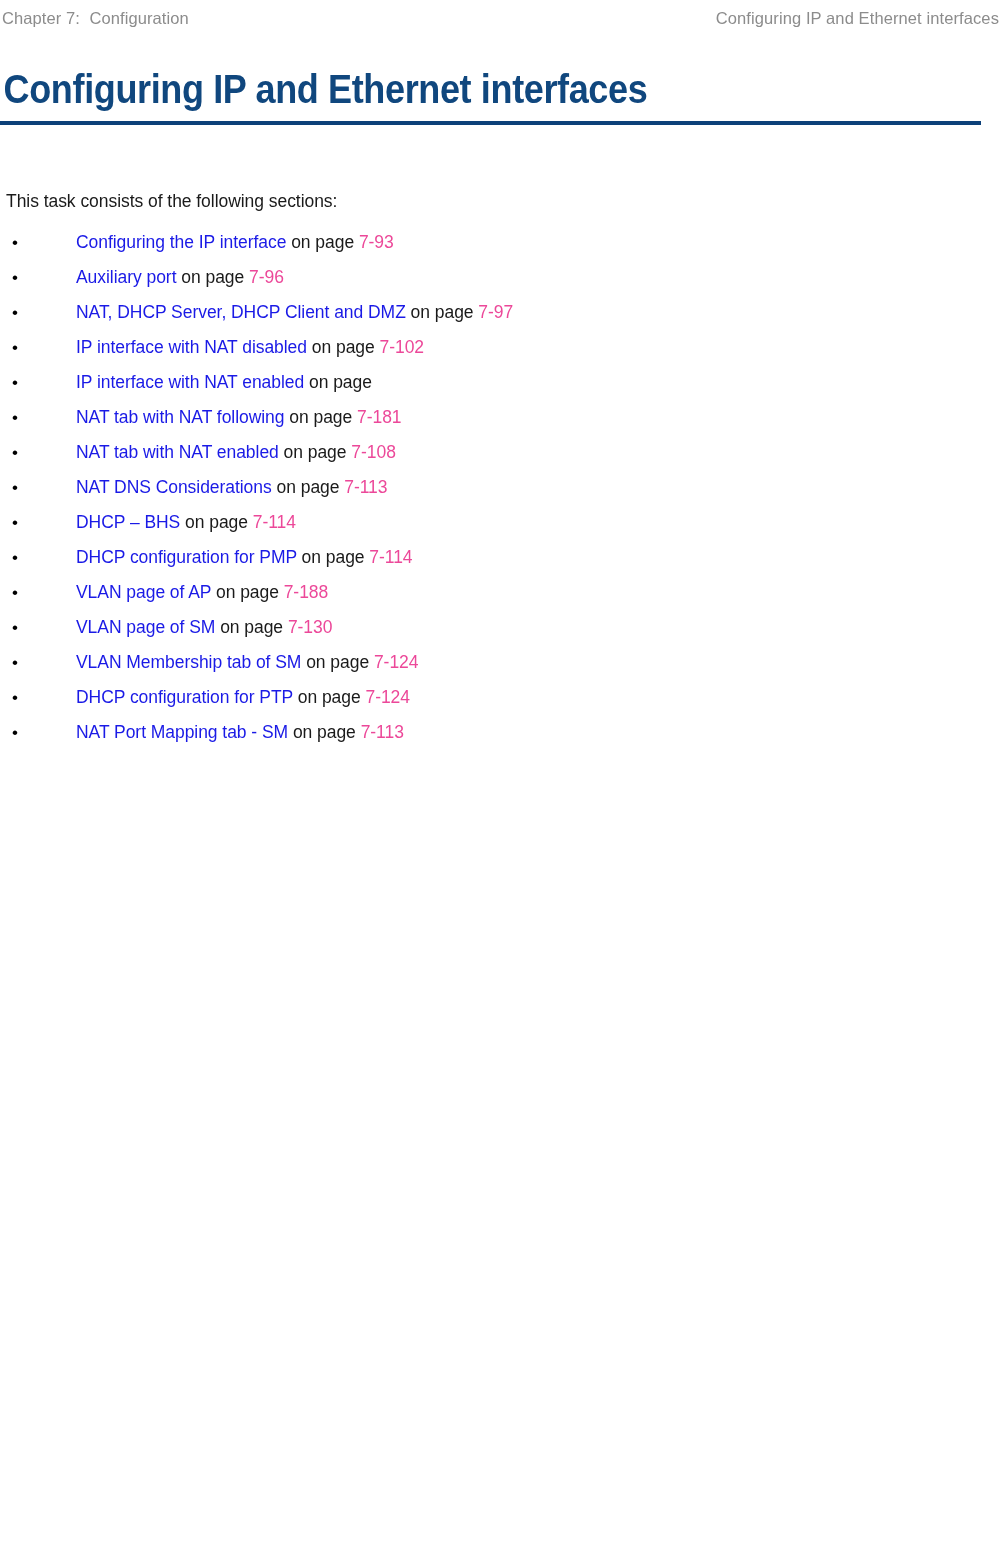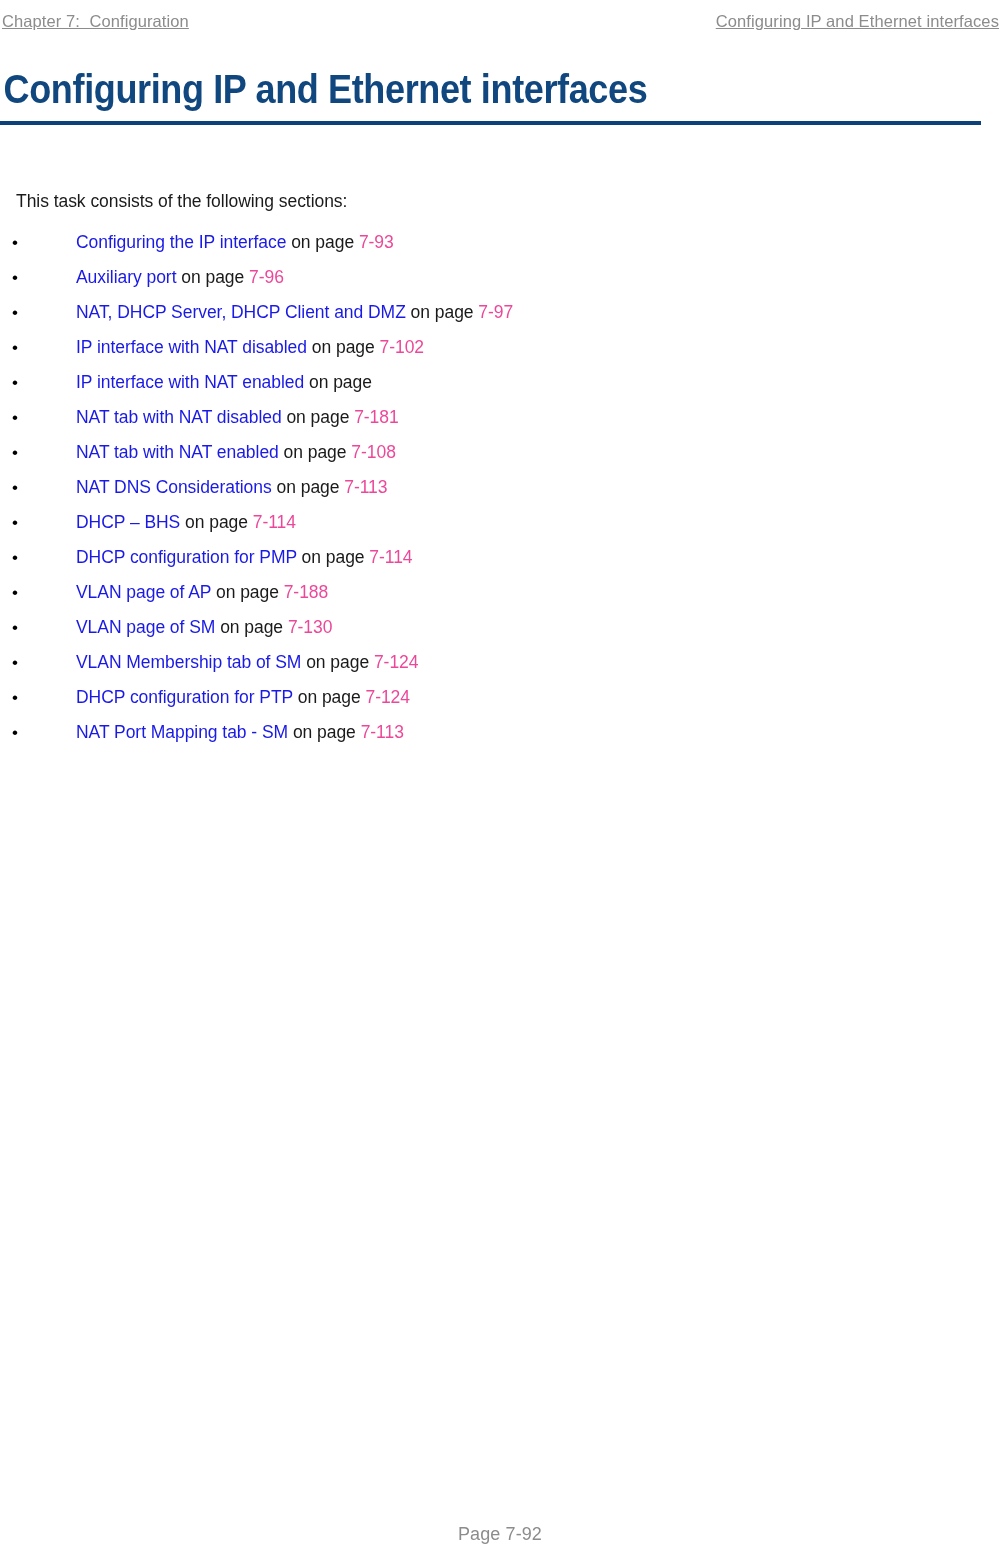--- a/index.html
+++ b/index.html
@@ -24,29 +24,28 @@
   }
 
   
   .running-header {
     position: absolute;
     top: 0;
     left: 0;
     width: 1000px;
     height: 28px;
     display: flex;
-    align-items: center;
+    align-items: flex-end;
     justify-content: space-between;
     color: #8c8c8c;
     font-size: 16.5px;
     line-height: 20px;
     letter-spacing: 0.1px;
     padding-top: 14px;
     box-sizing: border-box;
-    text-decoration: underline;
   }
   .running-header .hdr-left {
     padding-left: 2px;
     white-space: pre;
   }
   .running-header .hdr-right {
     padding-right: 1px;
     white-space: pre;
   }
 
@@ -81,21 +80,21 @@
   .body-content {
     position: absolute;
     top: 189px;
     left: 0;
     width: 1000px;
   }
   .intro-line {
     font-size: 17.5px;
     line-height: 24px;
     color: #1a1a1a;
-    padding-left: 16px;
+    padding-left: 6px;
     letter-spacing: -0.05px;
     white-space: nowrap;
   }
 
   .bullet-list {
     list-style: none;
     margin: 0;
     padding: 0;
     margin-top: 12px;
   }
@@ -157,30 +156,27 @@
   </div>
 
   <div class="body-content">
     <div class="intro-line">This task consists of the following sections:</div>
     <ul class="bullet-list" id="bullet-list">
         <li class="bullet-item"><span class="bullet-dot">•</span><span class="link-text">Configuring the IP interface</span><span class="static-text"> on page </span><span class="page-ref">7-93</span></li>
         <li class="bullet-item"><span class="bullet-dot">•</span><span class="link-text">Auxiliary port</span><span class="static-text"> on page </span><span class="page-ref">7-96</span></li>
         <li class="bullet-item"><span class="bullet-dot">•</span><span class="link-text">NAT, DHCP Server, DHCP Client and DMZ</span><span class="static-text"> on page </span><span class="page-ref">7-97</span></li>
         <li class="bullet-item"><span class="bullet-dot">•</span><span class="link-text">IP interface with NAT disabled</span><span class="static-text"> on page </span><span class="page-ref">7-102</span></li>
         <li class="bullet-item"><span class="bullet-dot">•</span><span class="link-text">IP interface with NAT enabled</span><span class="static-text"> on page</span></li>
-        <li class="bullet-item"><span class="bullet-dot">•</span><span class="link-text">NAT tab with NAT disabled</span><span class="static-text"> on page </span><span class="page-ref">7-181</span></li>
+        <li class="bullet-item"><span class="bullet-dot">•</span><span class="link-text">NAT tab with NAT following</span><span class="static-text"> on page </span><span class="page-ref">7-181</span></li>
         <li class="bullet-item"><span class="bullet-dot">•</span><span class="link-text">NAT tab with NAT enabled</span><span class="static-text"> on page </span><span class="page-ref">7-108</span></li>
         <li class="bullet-item"><span class="bullet-dot">•</span><span class="link-text">NAT DNS Considerations</span><span class="static-text"> on page </span><span class="page-ref">7-113</span></li>
         <li class="bullet-item"><span class="bullet-dot">•</span><span class="link-text">DHCP – BHS</span><span class="static-text"> on page </span><span class="page-ref">7-114</span></li>
         <li class="bullet-item"><span class="bullet-dot">•</span><span class="link-text">DHCP configuration for PMP</span><span class="static-text"> on page </span><span class="page-ref">7-114</span></li>
         <li class="bullet-item"><span class="bullet-dot">•</span><span class="link-text">VLAN page of AP</span><span class="static-text"> on page </span><span class="page-ref">7-188</span></li>
         <li class="bullet-item"><span class="bullet-dot">•</span><span class="link-text">VLAN page of SM</span><span class="static-text"> on page </span><span class="page-ref">7-130</span></li>
         <li class="bullet-item"><span class="bullet-dot">•</span><span class="link-text">VLAN Membership tab of SM</span><span class="static-text"> on page </span><span class="page-ref">7-124</span></li>
         <li class="bullet-item"><span class="bullet-dot">•</span><span class="link-text">DHCP configuration for PTP</span><span class="static-text"> on page </span><span class="page-ref">7-124</span></li>
         <li class="bullet-item"><span class="bullet-dot">•</span><span class="link-text">NAT Port Mapping tab - SM</span><span class="static-text"> on page </span><span class="page-ref">7-113</span></li>
       </ul>
   </div>
 
-  <div class="page-footer">
-    <span>Page 7-92</span>
-  </div>
 
 </div>
 
 </body></html>

